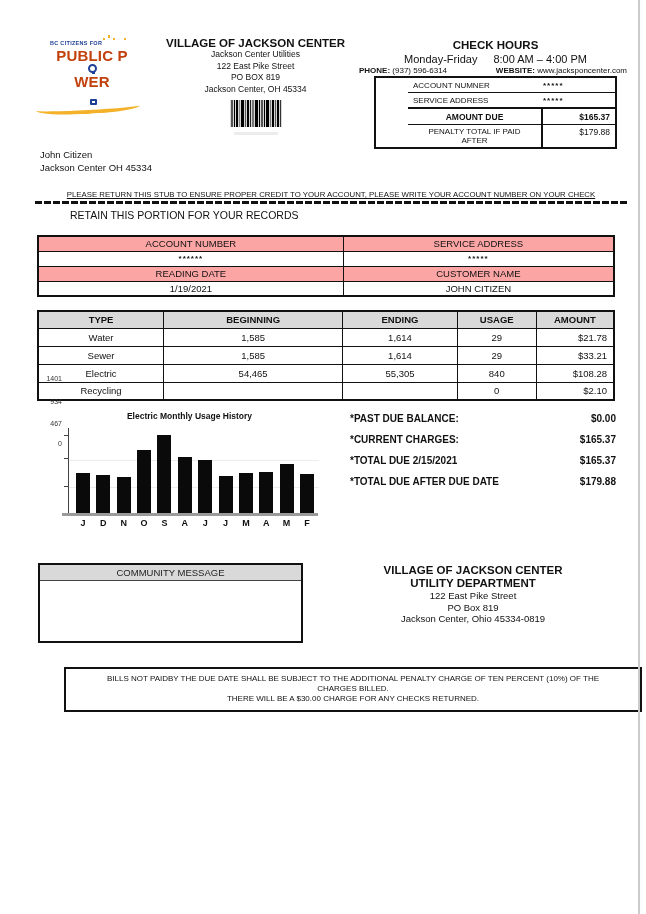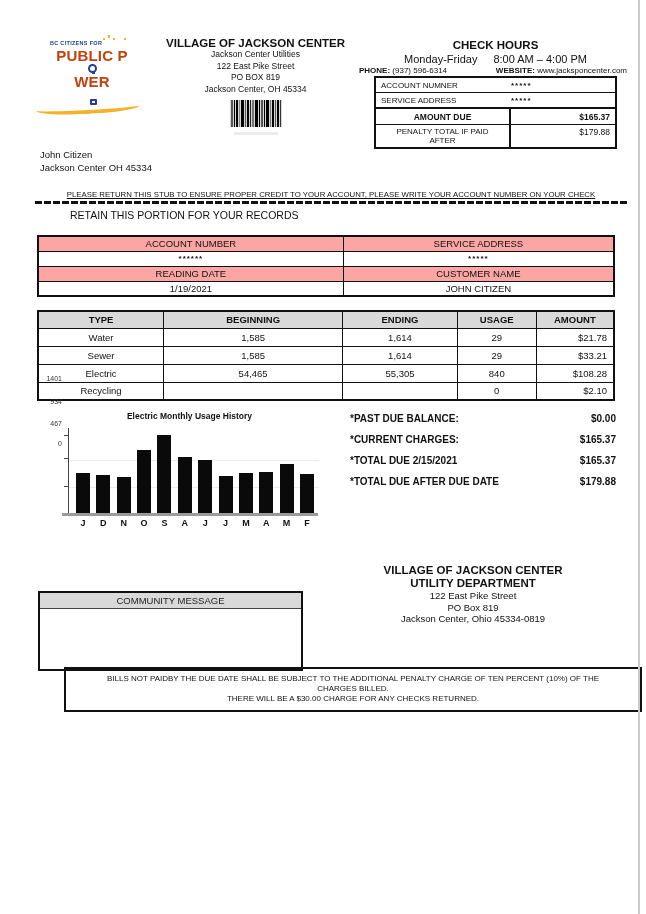--- a/index.html
+++ b/index.html
@@ -26,21 +26,21 @@
   .barcode-wrap { margin-top:5px; }
   .microtext { width:44px; height:3px; background:#ececec; margin:1px auto 0; }
 
   
   .oh-block { position:absolute; left:374px; top:39px; width:243px; text-align:center; }
   .oh-title { font-size:11.5px; font-weight:bold; }
   .oh-hours { display:flex; justify-content:center; gap:16px; font-size:11px; margin-top:2px; }
   .contact-row { position:absolute; left:337px; top:66px; width:290px; display:flex; justify-content:space-between; font-size:8px; }
   .contact-row b { font-weight:bold;margin-left:22px; }
 
-  .abox { position:absolute; left:374px; top:76px; width:243px; border:2px solid #111; background:#fff; }
+  .abox { position:absolute; left:374px; top:76px; width:243px; border:2px solid #111; background:#fff;padding-left:32px; }
   .abox-row { display:flex; align-items:center; height:15px; border-bottom:1px solid #111; font-size:8px; }
   .abox-row .lbl { flex:0 0 135px; padding-left:5px; }
   .abox-row .val { font-weight:bold; letter-spacing:1px; }
   .abox-amount { display:flex; border-bottom:1px solid #111; border-top:1px solid #111; height:17px; }
   .abox-amount .lbl { flex:0 0 135px; border-right:2px solid #111; display:flex; align-items:center; justify-content:center; font-size:8.5px; font-weight:bold; }
   .abox-amount .val { flex:1; display:flex; align-items:center; justify-content:flex-end; padding-right:5px; font-size:8.5px; font-weight:bold; }
   .abox-penalty { display:flex; height:22px; }
   .abox-penalty .lbl { flex:0 0 135px; border-right:2px solid #111; padding:2px 13px 0; text-align:center; font-size:8px; line-height:9px; }
   .abox-penalty .val { flex:1; text-align:right; padding:2px 5px 0 0; font-size:8.5px; }
 
@@ -78,21 +78,21 @@
   .bar-slot { width:14px; height:78px; display:flex; align-items:flex-end; }
   .bar { width:14px; background:#0a0a0a; }
   .xlabels { position:absolute; left:14px; top:110px; width:238px; display:flex; justify-content:space-between; }
   .bar-label { width:14px; text-align:center; font-size:9px; font-weight:bold; }
 
   
   .summary { position:absolute; left:350px; top:413px; width:266px; }
   .sum-row { display:flex; justify-content:space-between; font-size:10px; font-weight:bold; margin-bottom:10px; }
 
   
-  .community { position:absolute; left:38px; top:563px; width:265px; height:80px; border:2px solid #111;margin-top:28px; }
+  .community { position:absolute; left:38px; top:563px; width:265px; height:80px; border:2px solid #111; }
   .community-hd { height:16px; background:#d9d9d9; border-bottom:1px solid #444; text-align:center; font-size:9.5px; color:#222; padding-top:2px; }
   .remit { position:absolute; left:330px; top:564px; width:286px; text-align:center; }
   .remit-b { font-size:11.5px; font-weight:bold; line-height:13px; }
   .remit-l { font-size:9.5px; line-height:11.5px; }
 
   
   .footer-box { position:absolute; left:38px; top:667px; width:578px; border:2px solid #111; padding:5px 26px 6px; text-align:center; font-size:8px; line-height:10px;margin-left:26px; }
 </style>
 </head>
 <body>

